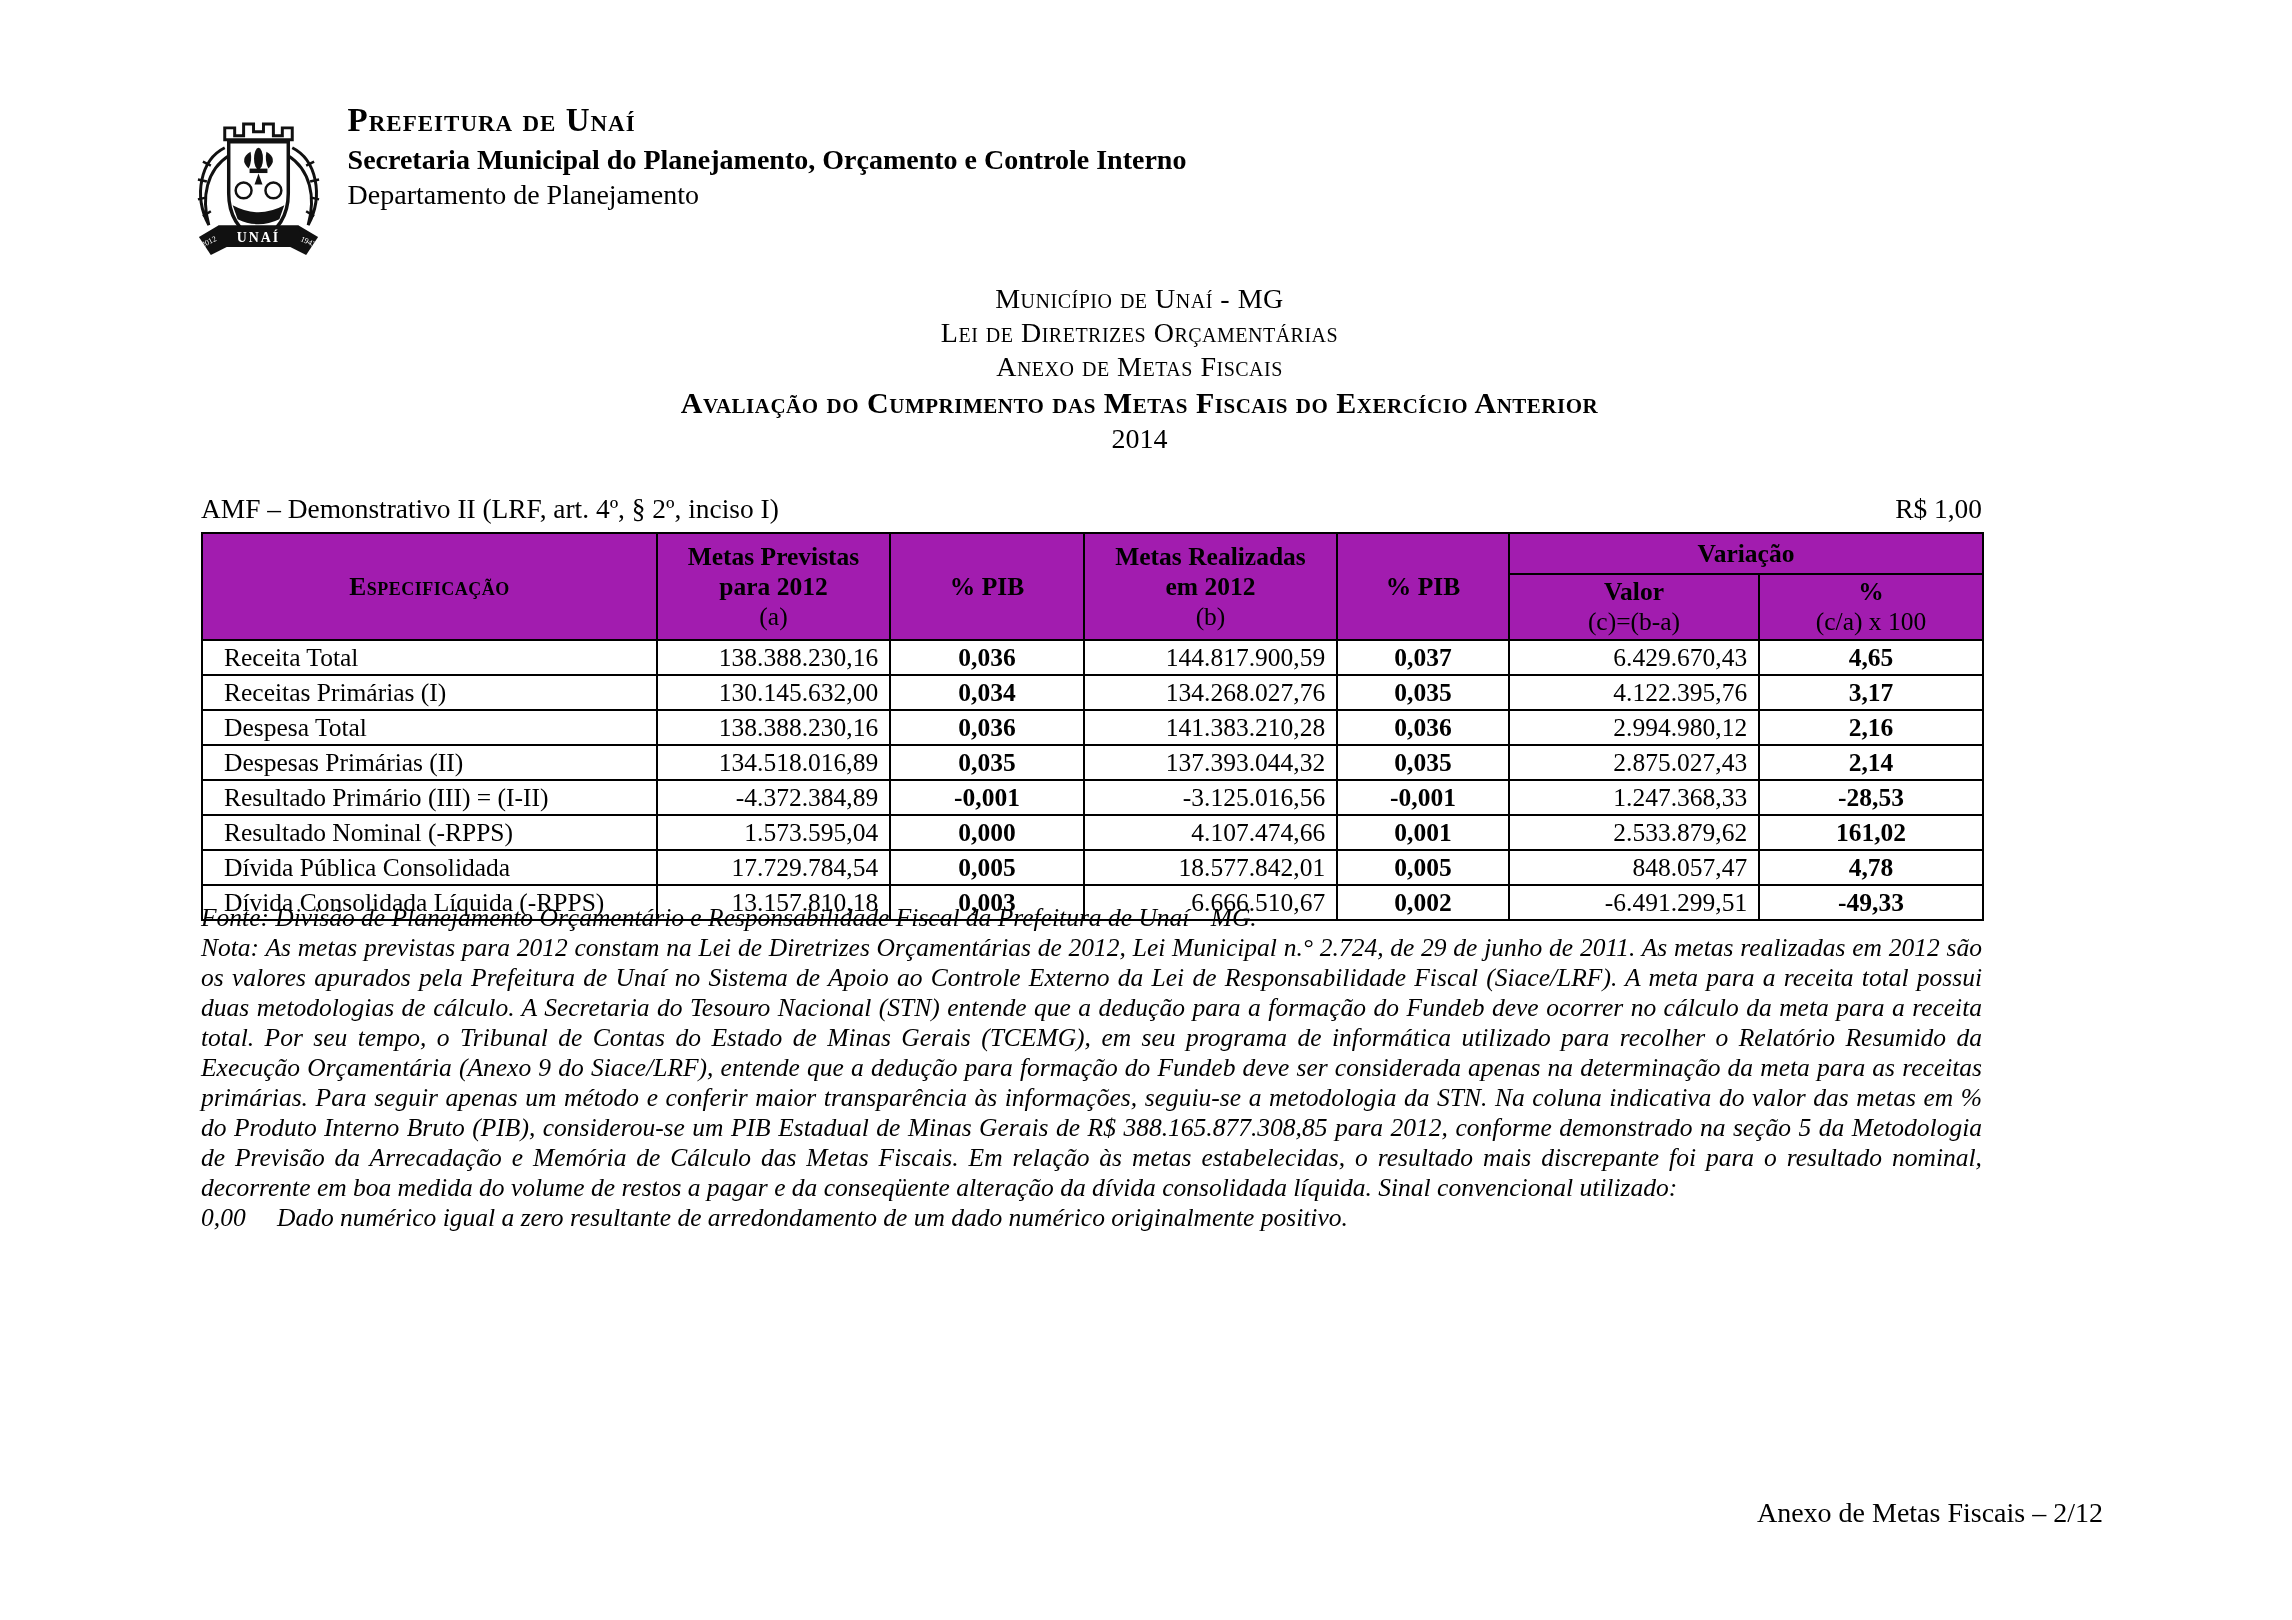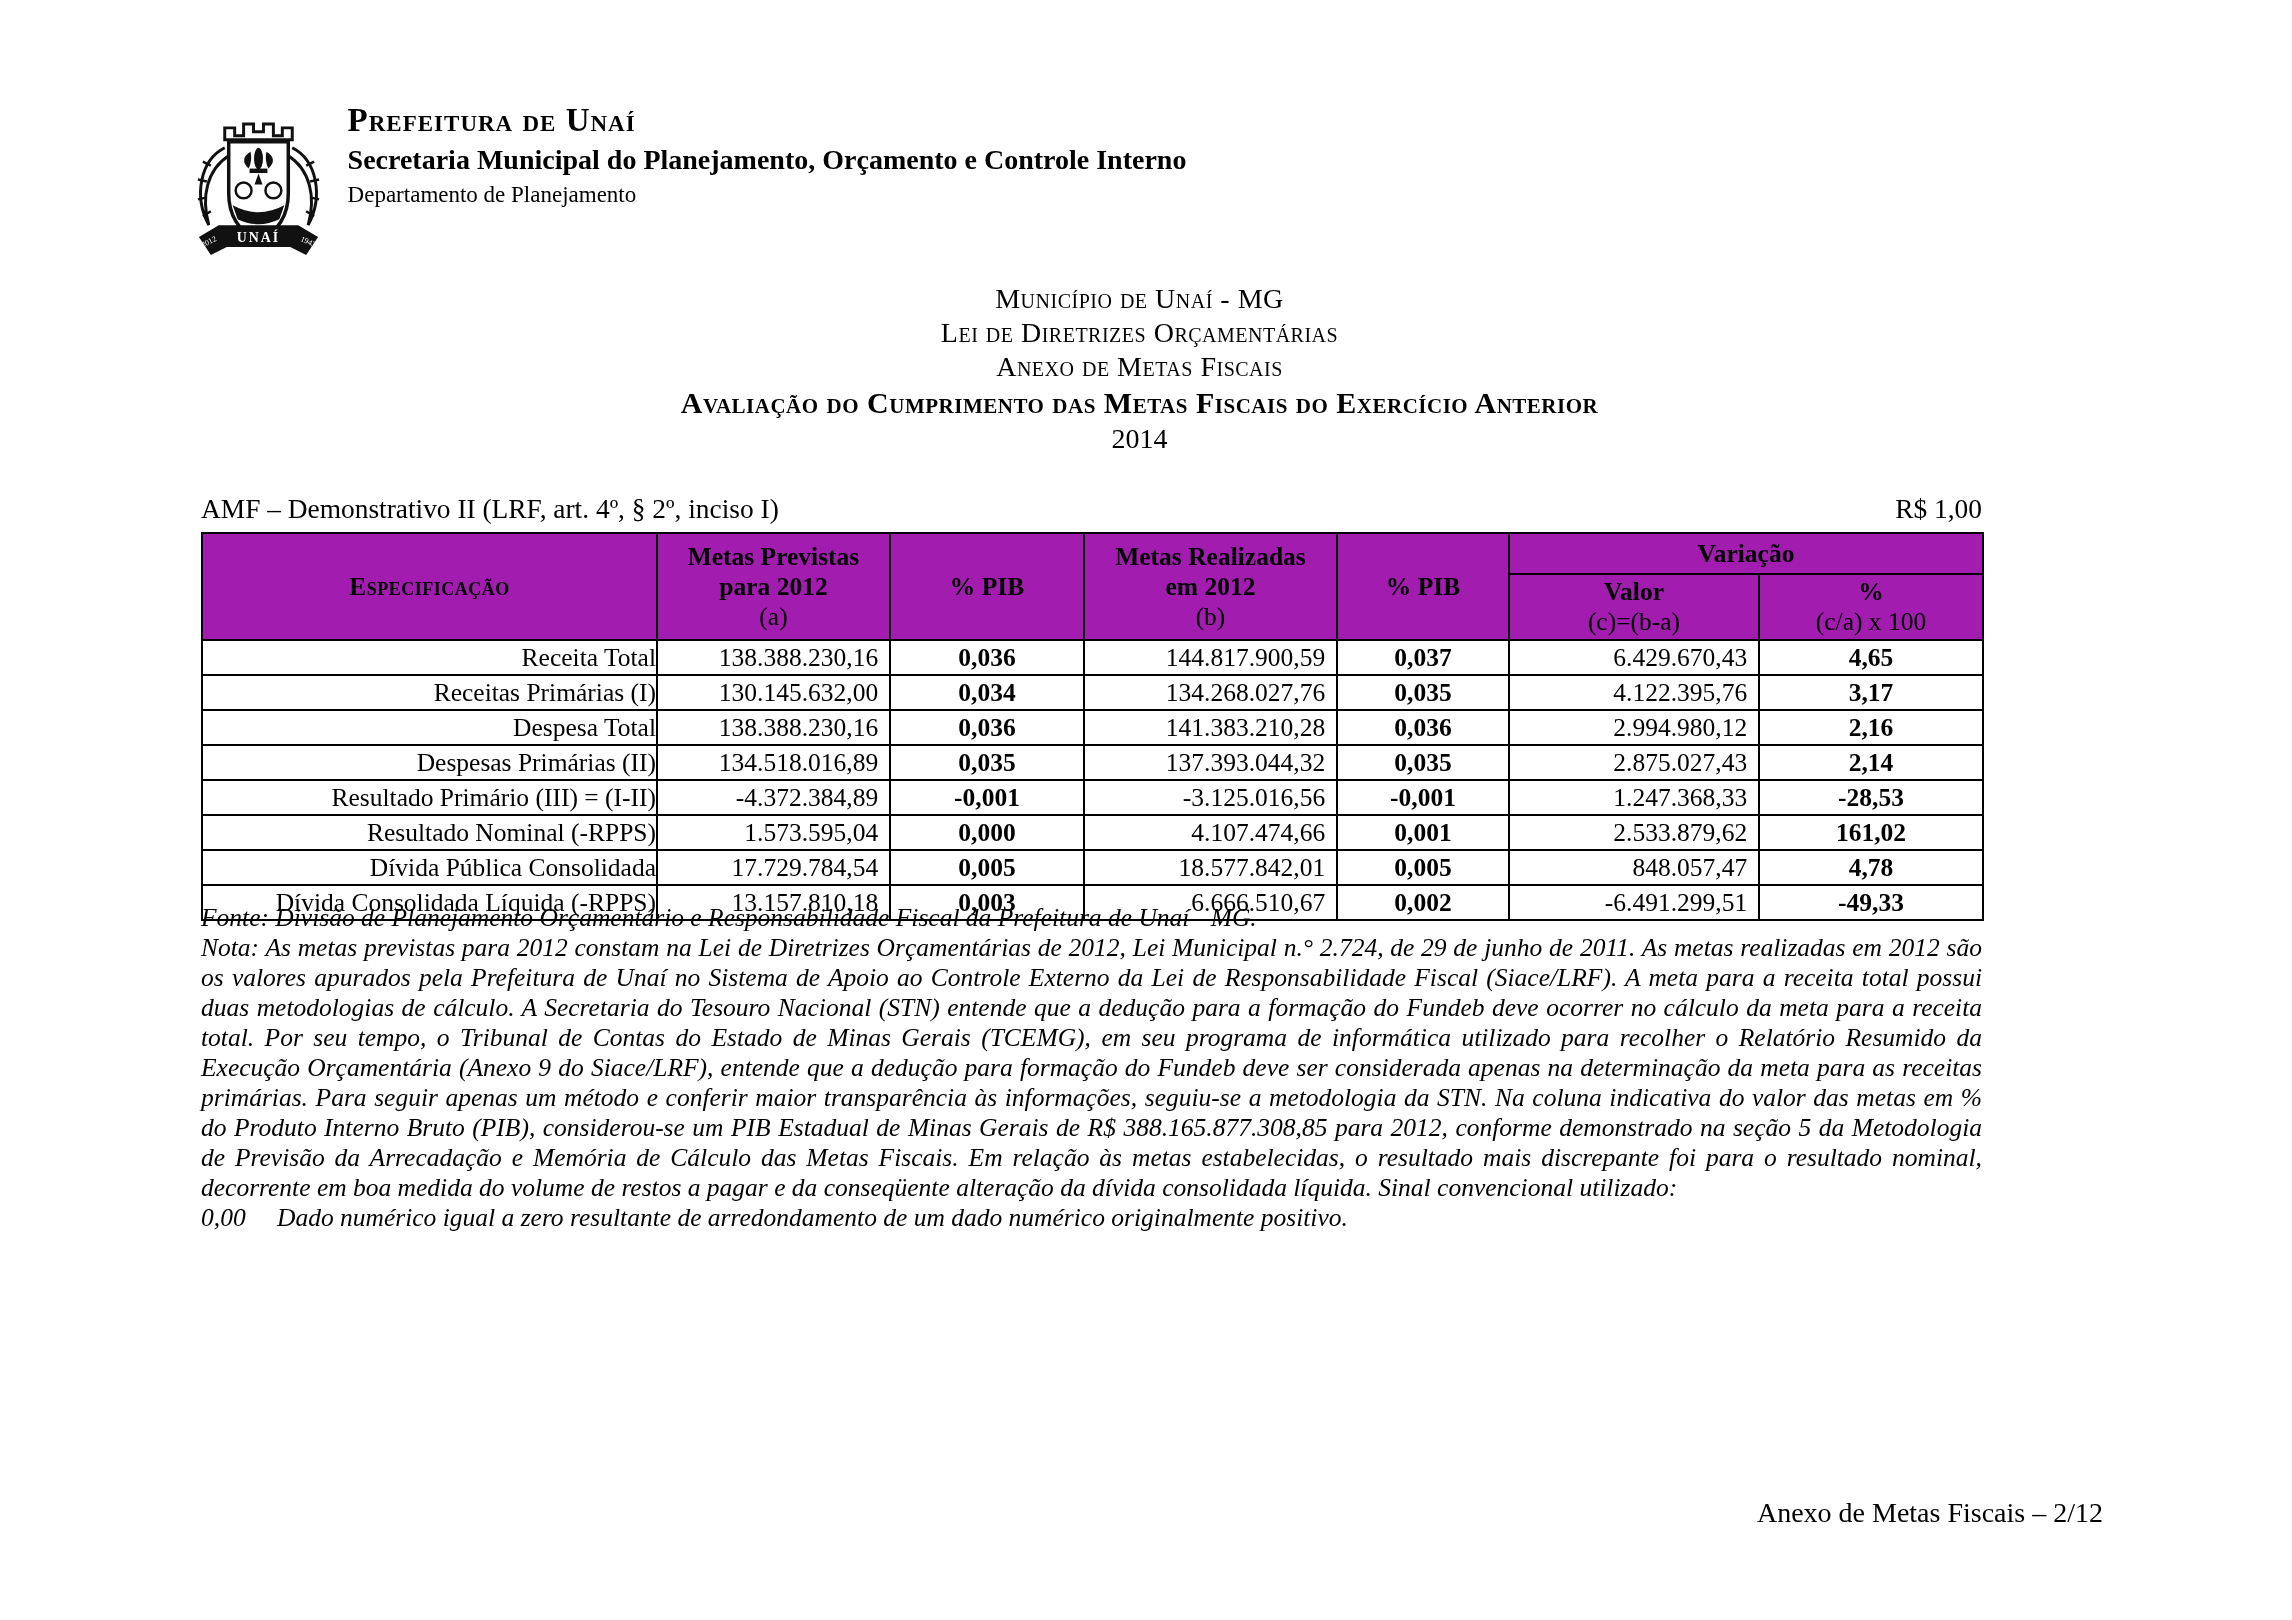--- a/index.html
+++ b/index.html
@@ -9,21 +9,21 @@
     color:#000;
   }
   .page{position:relative;width:2293px;height:1620px;overflow:hidden;background:#fff;}
 
   
   .letterhead{position:absolute;left:189px;top:96px;display:flex;gap:19.6px;}
   .crest{width:139px;height:167px;flex:0 0 auto;}
   .letterhead-text{padding-top:3.9px;}
   .lh-org{font-size:33px;font-weight:bold;font-variant:small-caps;line-height:41px;letter-spacing:1px;}
   .lh-secretariat{font-size:28px;font-weight:bold;line-height:37px;}
-  .lh-department{font-size:23px;line-height:34px;}
+  .lh-department{font-size:28px;line-height:34px;}
   .lh-division{font-size:27.4px;font-style:italic;line-height:34px;}
 
   
   .title-block{position:absolute;top:282px;left:0;width:2279px;text-align:center;}
   .tb-line{font-variant:small-caps;font-size:28px;line-height:34px;letter-spacing:0.5px;}
   .tb-main{font-variant:small-caps;font-size:30px;line-height:37px;font-weight:bold;letter-spacing:0.5px;}
   .tb-year{font-size:28px;line-height:35px;}
 
   
   .meta-row{position:absolute;left:201px;top:494px;width:1781px;display:flex;
@@ -32,21 +32,21 @@
   
   table.fiscal{position:absolute;left:201px;top:532px;width:1781px;
                border-collapse:collapse;table-layout:fixed;}
   table.fiscal th,table.fiscal td{border:2px solid #000;overflow:hidden;white-space:nowrap;}
   table.fiscal thead th{background:#a21caf;font-size:25.5px;font-weight:bold;
                         text-align:center;vertical-align:middle;padding:2px 3.9px;line-height:30px;}
   th.spec{font-variant:small-caps;font-weight:normal;font-size:26.5px;letter-spacing:0.5px;}
   .hsub{font-weight:normal;}
   tr.var-row th{height:35px;padding:0 3.9px;}
   table.fiscal tbody td{height:33px;font-size:25.5px;padding:0;vertical-align:middle;}
-  table.fiscal tbody td.lbl{text-align:right;padding-left:21px;margin-left:8px;}
+  table.fiscal tbody td.lbl{text-align:left;padding-left:21px;margin-left:8px;}
   table.fiscal tbody td.num{text-align:right;padding-right:10.8px;}
   table.fiscal tbody td.ctr{text-align:center;font-weight:bold;}
 
   
   .notes{position:absolute;left:201px;top:903px;width:1781px;font-size:25.5px;line-height:30px;font-style:italic;}
   .fonte{margin:0;}
   .nota{margin:0;text-align:justify;}
   .sinal{margin:0;display:flex;}
   .sinal-val{display:inline-block;width:76px;flex:0 0 auto;}
 

